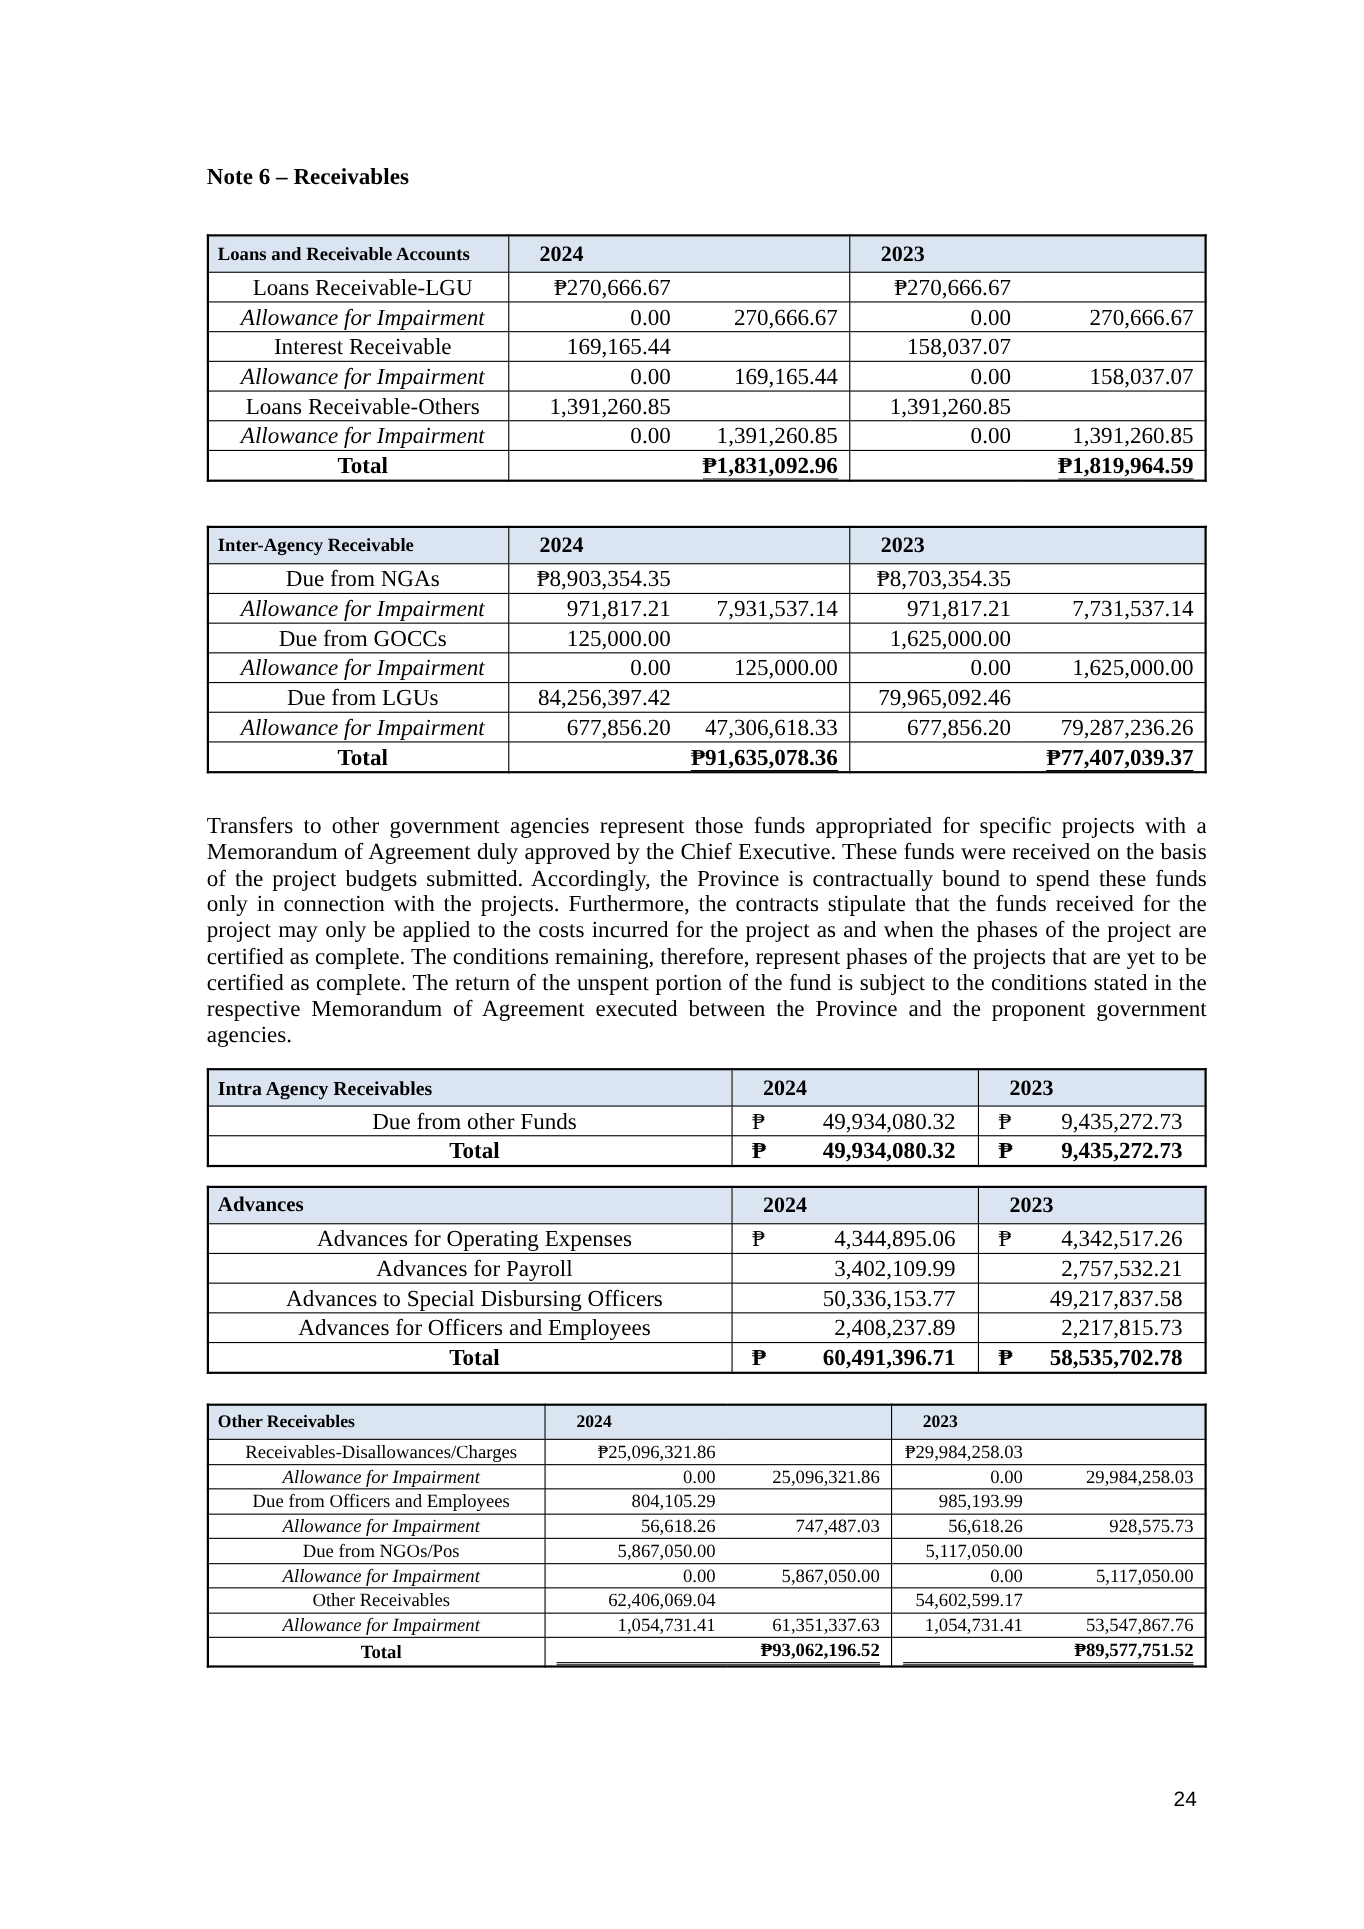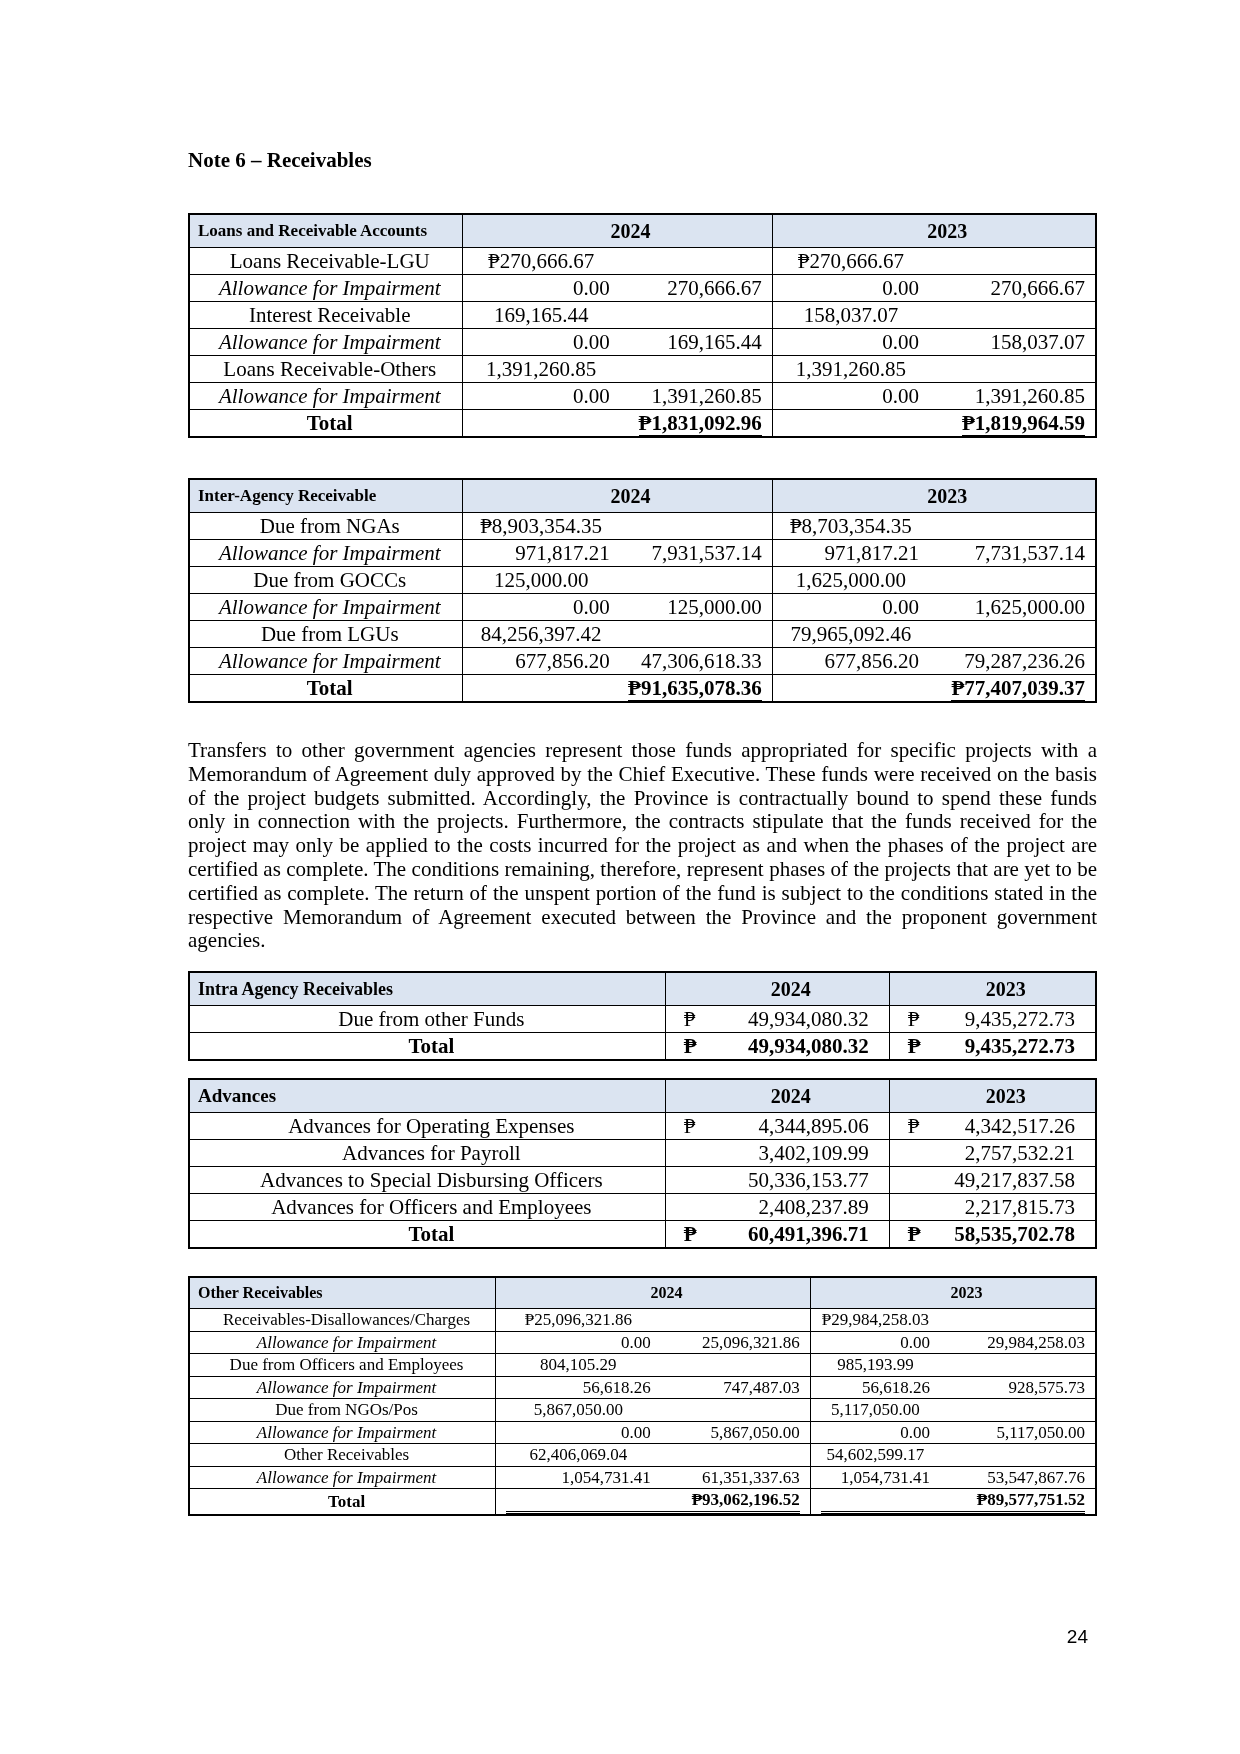--- a/index.html
+++ b/index.html
@@ -27,25 +27,25 @@
     border:1px solid #000;
     overflow:hidden;
     white-space:nowrap;
   }
   .fin th{
     background:var(--hdr,#dbe4f1);
     height:30px;
     font-weight:bold;
   }
   .fin th.hl{text-align:left;padding-left:8px;font-size:17px;}
-  .fin th.hy{text-align:center;font-size:20px;padding-left:28px;}
+  .fin th.hy{text-align:left;font-size:20px;padding-left:28px;}
   .fin td{font-size:21px;line-height:26px;padding:0;}
   .fin td.lbl{padding-left:8px;text-align:center;}
   .fin td.val{padding:0 10px;}
-  .fin td.ctr{text-align:center;margin-left:34px;}
+  .fin td.ctr{text-align:right;margin-left:34px;}
   .fin td.rt{text-align:right;}
   .fin .ital{font-style:italic;}
   .fin .bold{font-weight:bold;}
   .fin td.nb{border-left-style:hidden;}
   .dblu{border-bottom:3px double #000;padding-bottom:0px;}
   
   .money{display:flex;justify-content:space-between;align-items:baseline;padding:0 10px 0 8px;}
   .money .num{text-align:right;}
   
   .t-loans{margin-bottom:40px;}

